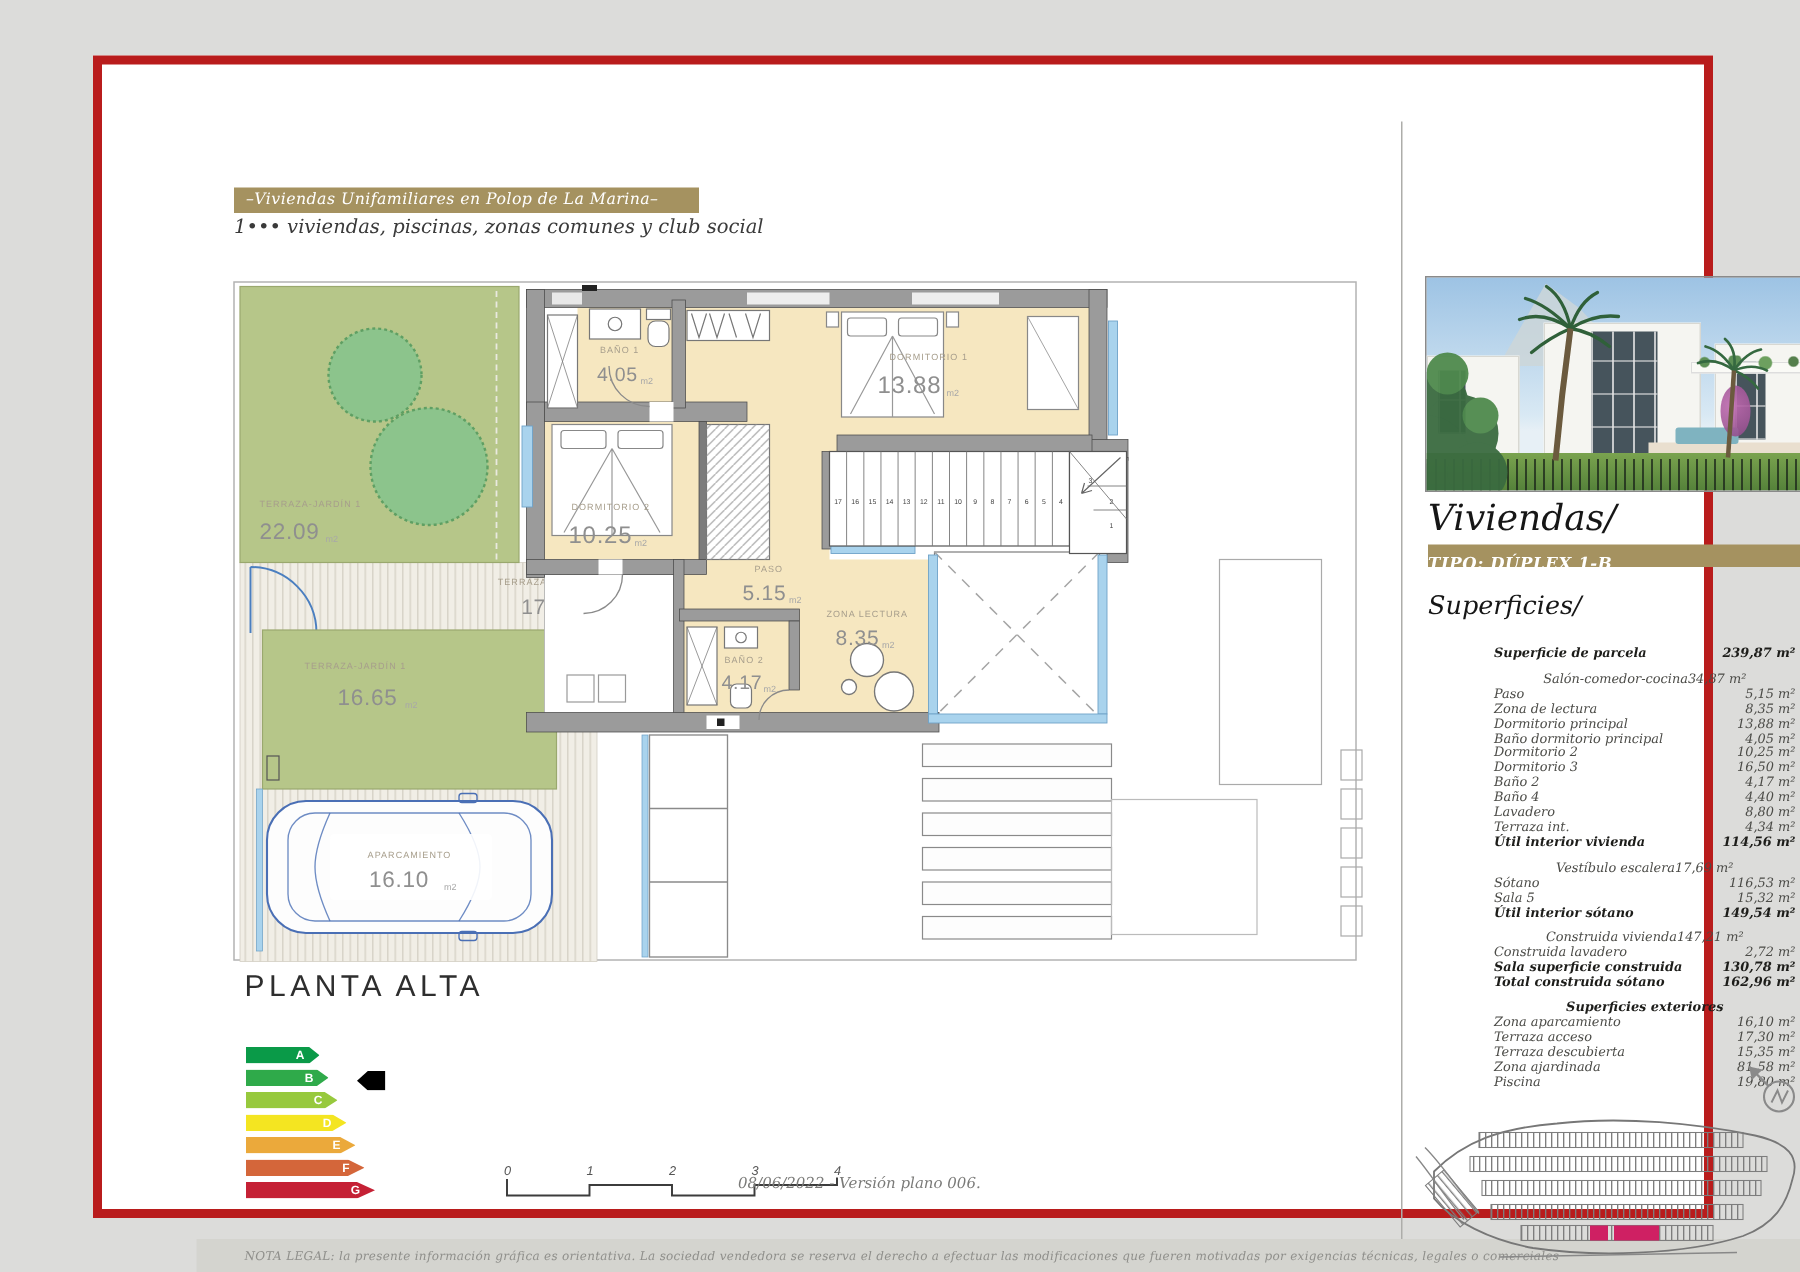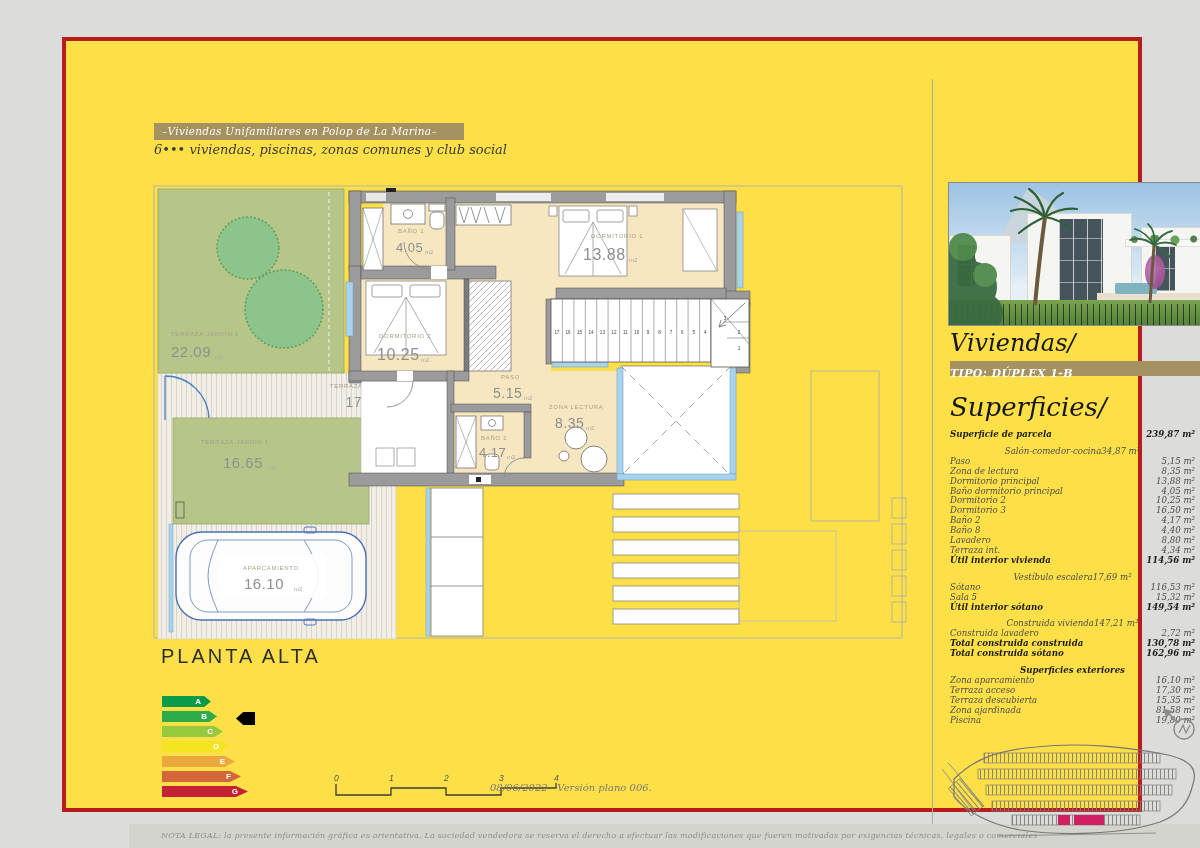--- a/index.html
+++ b/index.html
@@ -1,19 +1,19 @@
 <!DOCTYPE html>
 <html><head>
 <meta charset="utf-8">
 <style>
   html,body{margin:0;padding:0;background:#d8d8d4;}
   .stage{position:relative;width:1200px;height:848px;background:#dcdcda;overflow:hidden;
          font-family:"Liberation Sans",sans-serif;}
-  .sheet{position:absolute;left:62px;top:37px;width:1080px;height:775px;background:#fde047;
-         border:4px solid #b91c1c;box-sizing:border-box;}
+  .sheet{position:absolute;left:62px;top:37px;width:1080px;height:775px;background:#ffffff;
+         border:6px solid #b91c1c;box-sizing:border-box;}
   
   .gold-bar{position:absolute;left:88px;top:82px;width:310px;height:17px;background:#a59260;
             color:#fff;font:italic 10.5px "DejaVu Serif",serif;line-height:17px;padding-left:8px;
             letter-spacing:.3px;box-sizing:border-box;white-space:nowrap;overflow:hidden;}
   .subtitle{position:absolute;left:88px;top:101px;font:italic 13px "DejaVu Serif",serif;color:#3a3a3a;}
   
   .plan-svg{position:absolute;left:85px;top:135px;}
   .plan-title{position:absolute;left:95px;top:604px;font:20px "Liberation Sans",sans-serif;
               letter-spacing:3px;color:#2e2e2e;}
   
@@ -58,21 +58,21 @@
                       radial-gradient(circle at 38% 40%,#5d8f55 4px,transparent 5px),
                       radial-gradient(circle at 64% 55%,#6da05f 4px,transparent 5px),
                       radial-gradient(circle at 88% 45%,#557f4c 3px,transparent 4px);}
   .ph-svg{position:absolute;left:0;top:0;}
   .sb-h{position:absolute;left:884px;font:italic 24px "DejaVu Serif",serif;color:#161616;}
   .tipo-bar{position:absolute;left:884px;top:320px;width:253px;height:15px;background:#a59260;
             color:#fff;font:italic bold 11px "DejaVu Serif",serif;line-height:26px;padding-left:0;
             letter-spacing:.4px;box-sizing:border-box;}
   .surfaces{position:absolute;left:884px;top:389px;width:245px;font:italic 8.6px "DejaVu Serif",serif;
             color:#4c4c48;}
-  .s-row{display:flex;justify-content:space-between;line-height:9.9px;}
+  .s-row{display:flex;justify-content:space-between;line-height:9.9px;margin-left:44px;}
   .s-row.gap{margin-top:7px;justify-content:center;}
   .s-row.strong{font-weight:bold;color:#1d1d1a;}
   .s-label{white-space:nowrap;}
   .s-value{white-space:nowrap;}
   .parcela-line{position:absolute;left:884px;top:664px;width:210px;}
   .parcela-big{font:italic 24px "DejaVu Serif",serif;color:#161616;}
   .parcela-refs{font:italic 11.5px "DejaVu Serif",serif;color:#2c2c2c;margin-left:2px;}
   .compass{position:absolute;left:1090px;top:660px;}
   .sitemap{position:absolute;left:874px;top:698px;}
   text{font-family:"Liberation Sans",sans-serif;}
@@ -81,21 +81,21 @@
   .lblunit{fill:#a8a8a8;font-size:6px;}
   .stairnum{fill:#444;font-size:4.6px;text-anchor:middle;}
 </style>
 </head>
 <body>
 
 <div class="stage">
  <div class="sheet">
 
   <div class="gold-bar" style="background-color: rgb(165, 146, 96);">–Viviendas Unifamiliares en Polop de La Marina–</div>
-  <div class="subtitle">6••• viviendas, piscinas, zonas comunes y club social</div>
+  <div class="subtitle">1••• viviendas, piscinas, zonas comunes y club social</div>
 
   <svg class="plan-svg" width="760" height="468" viewBox="0 0 760 468">
     <defs>
       <pattern id="stripes" width="5" height="8" patternUnits="userSpaceOnUse">
         <rect width="5" height="8" fill="#f1eee6"></rect>
             <rect width="1" height="8" fill="#d8d4c9"></rect>
       </pattern>
       <pattern id="hatch" width="6" height="6" patternUnits="userSpaceOnUse">
         <path d="M0,6 L6,0" stroke="#9a9a9a" stroke-width="0.7"></path>
       </pattern>
@@ -454,21 +454,21 @@
         <circle cx="0" cy="122" r="30"></circle>
             <circle cx="34" cy="130" r="20"></circle>
         <circle cx="14" cy="64" r="14" fill="#4f8a4c"></circle>
             <circle cx="36" cy="92" r="12" fill="#4f8a4c"></circle>
       </g>
     </svg>
   </div>
 
   <div class="sb-h" style="top:288px;">Viviendas/</div>
   <div class="tipo-bar" style="background-color: rgb(165, 146, 96);">TIPO: DÚPLEX 1-B</div>
-  <div class="sb-h" style="top:351px;font-size:26px;">Superficies/</div>
+  <div class="sb-h" style="top:351px;font-size:17px;">Superficies/</div>
 
   <div class="surfaces">
 
       <div class="s-row strong">
         <span class="s-label">Superficie de parcela</span>
         <span class="s-value">239,87 m²</span>
       </div>
 
       <div class="s-row gap">
         <span class="s-label">Salón-comedor-cocina</span>
@@ -504,21 +504,21 @@
         <span class="s-label">Dormitorio 3</span>
         <span class="s-value">16,50 m²</span>
       </div>
 
       <div class="s-row">
         <span class="s-label">Baño 2</span>
         <span class="s-value">4,17 m²</span>
       </div>
 
       <div class="s-row">
-        <span class="s-label">Baño 8</span>
+        <span class="s-label">Baño 4</span>
         <span class="s-value">4,40 m²</span>
       </div>
 
       <div class="s-row">
         <span class="s-label">Lavadero</span>
         <span class="s-value">8,80 m²</span>
       </div>
 
       <div class="s-row">
         <span class="s-label">Terraza int.</span>
@@ -554,21 +554,21 @@
         <span class="s-label">Construida vivienda</span>
         <span class="s-value">147,21 m²</span>
       </div>
 
       <div class="s-row">
         <span class="s-label">Construida lavadero</span>
         <span class="s-value">2,72 m²</span>
       </div>
 
       <div class="s-row strong">
-        <span class="s-label">Total construida construida</span>
+        <span class="s-label">Sala superficie construida</span>
         <span class="s-value">130,78 m²</span>
       </div>
 
       <div class="s-row strong">
         <span class="s-label">Total construida sótano</span>
         <span class="s-value">162,96 m²</span>
       </div>
 
       <div class="s-row strong gap">
         <span class="s-label">Superficies exteriores</span>

